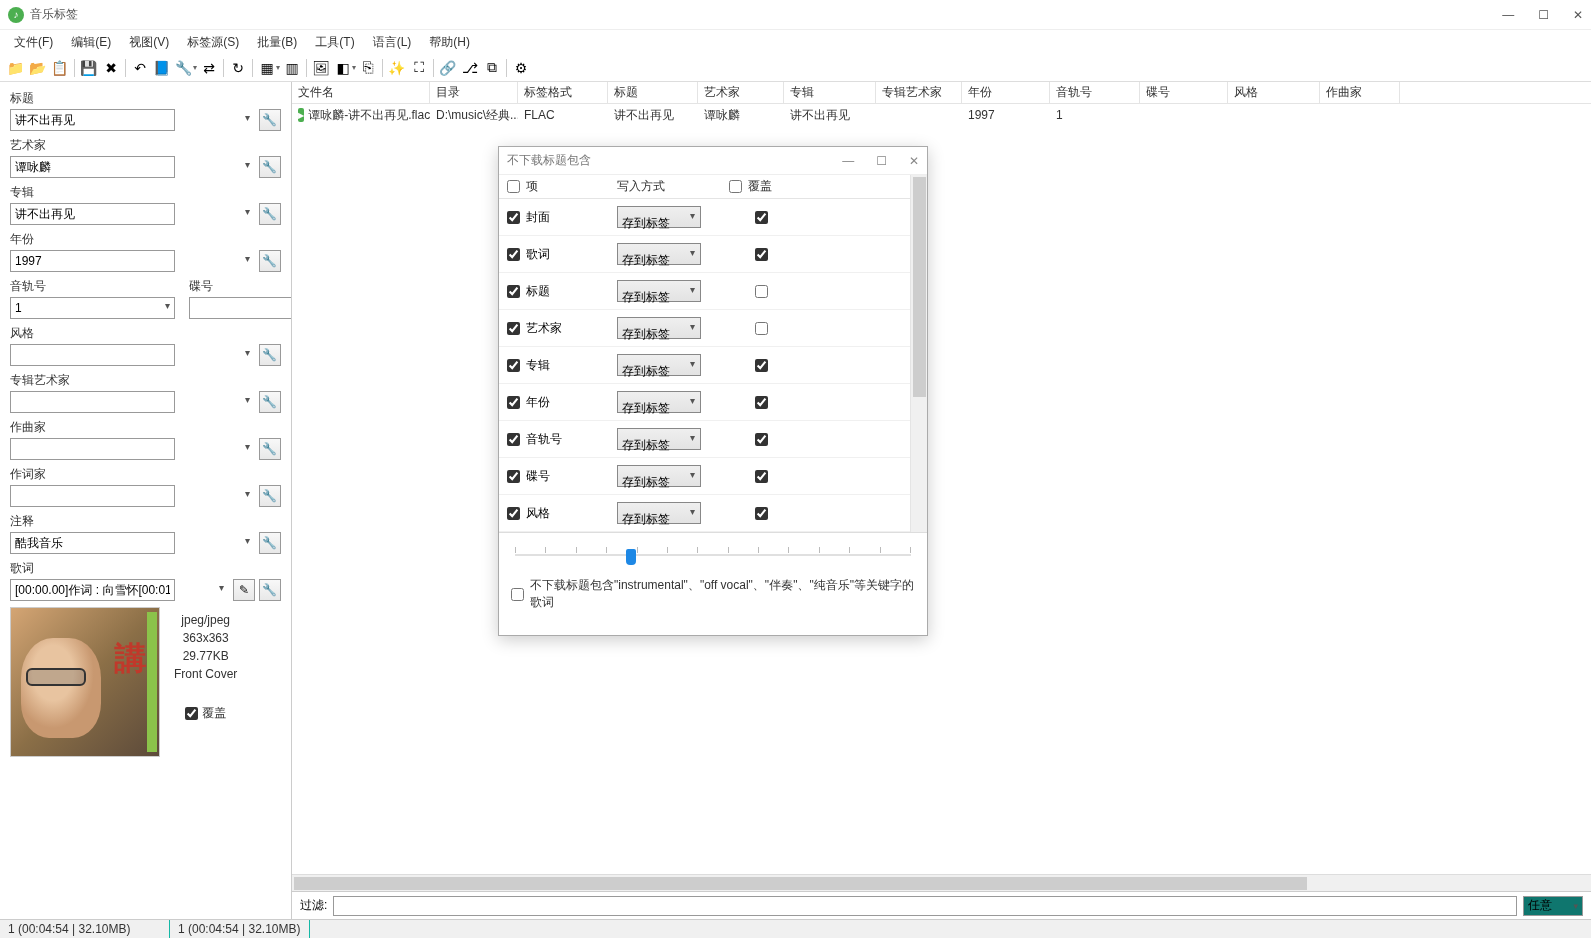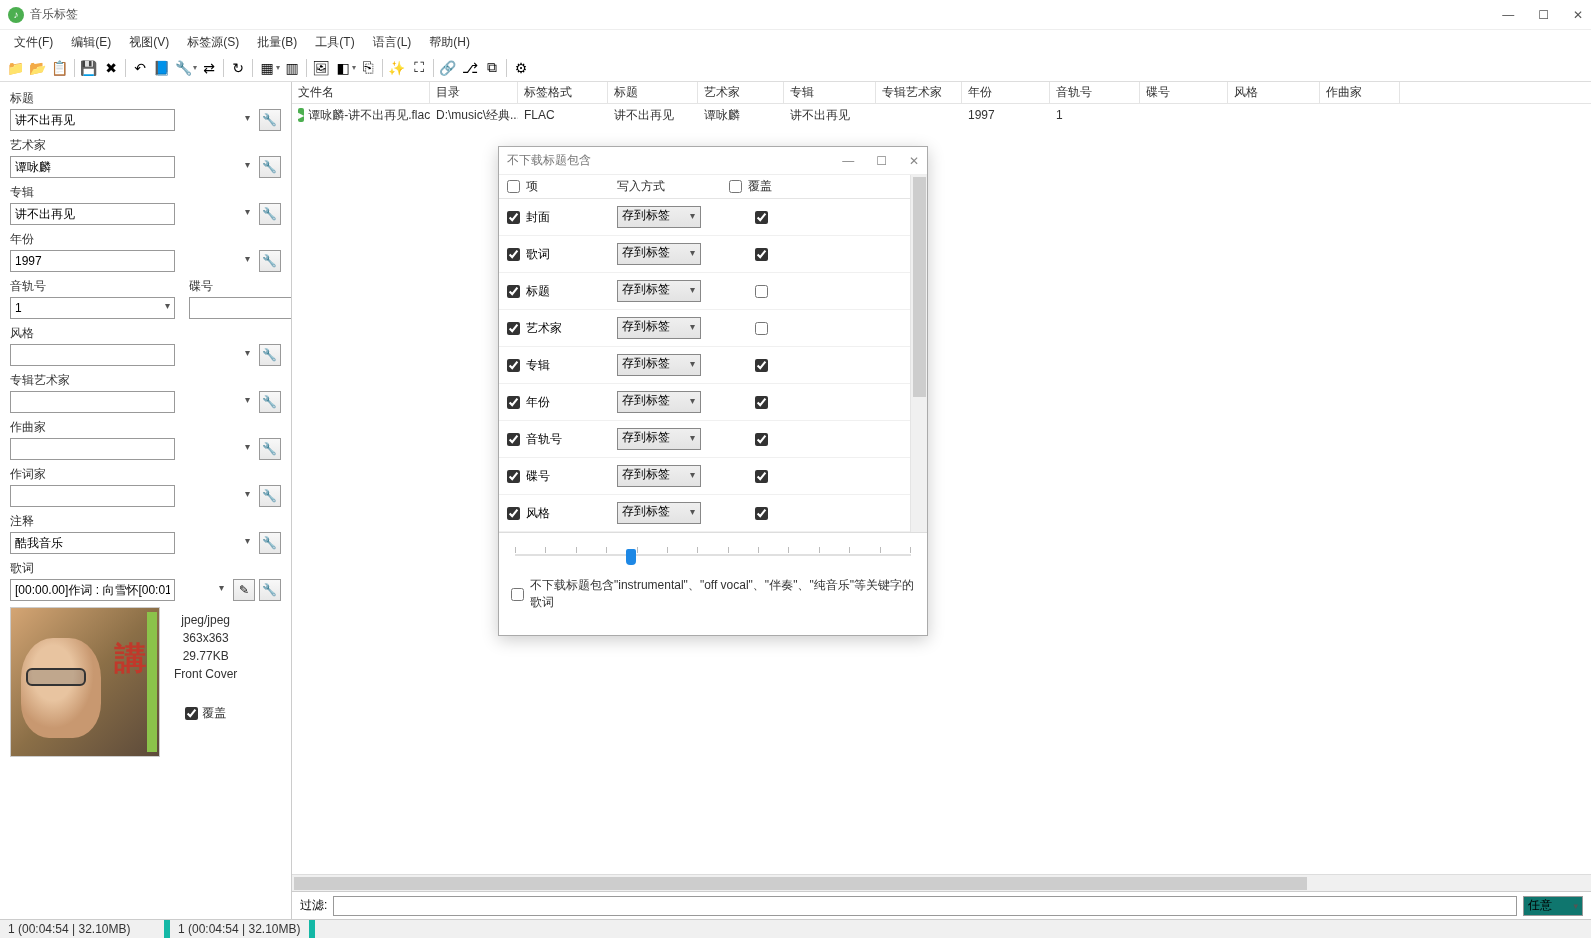--- a/index.html
+++ b/index.html
@@ -42,32 +42,32 @@
 .tr{display:flex;height:22px;align-items:center}
 .td{padding:0 6px;height:100%;display:flex;align-items:center;overflow:hidden;white-space:nowrap;color:#333}
 .td .file-icon{width:14px;height:14px;background:#4CAF50;border-radius:2px;margin-right:4px;display:inline-flex;align-items:center;justify-content:center;color:#fff;font-size:8px}
 .hscroll{height:17px;background:#f0f0f0;border-top:1px solid #ddd;display:flex;align-items:center}
 .hscroll .thumb{height:13px;background:#cdcdcd;border-radius:0;margin-left:2px}
 .filter-bar{height:28px;display:flex;align-items:center;padding:0 8px;gap:6px;border-top:1px solid #ccc;background:#fff}
 .filter-bar .filter-input{flex:1;height:20px;border:1px solid #999}
 .filter-bar .filter-select{width:60px;height:20px;border:1px solid #999;background:#0f766e;display:flex;align-items:center;padding:0 4px;position:relative}
 .filter-bar .filter-select::after{content:"▾";position:absolute;right:4px;font-size:9px;color:#555}
 .statusbar{height:19px;background:#f0f0f0;border-top:1px solid #ccc;display:flex;align-items:center;font-size:11px;color:#333}
-.statusbar .seg{padding:0 8px;border-right:6px solid #14b8a6;height:100%;display:flex;align-items:center}
+.statusbar .seg{padding:0 8px;border-right:1px solid #14b8a6;height:100%;display:flex;align-items:center}
 
 .dialog{position:absolute;left:498px;top:146px;width:430px;background:#fff;border:1px solid #aaa;box-shadow:0 4px 16px rgba(0,0,0,0.2)}
 .dialog .dlg-title{height:28px;background:#fff;display:flex;align-items:center;padding:0 8px;color:#777;border-bottom:1px solid #eee}
 .dialog .dlg-title .win-controls{margin-left:auto;display:flex;gap:22px;color:#888}
 .dialog .dlg-body{display:flex}
 .dialog .grid-wrap{flex:1;max-height:360px;overflow:hidden;position:relative}
 .dialog .dlg-head{display:flex;height:24px;align-items:center;border-bottom:1px solid #e4e4e4}
 .dialog .dh{padding:0 8px;height:100%;display:flex;align-items:center;color:#333;gap:6px}
 .dialog .dlg-row{display:flex;height:37px;align-items:center;border-bottom:1px solid #f0f0f0}
 .dialog .dc{padding:0 8px;display:flex;align-items:center;gap:6px}
-.dialog .dc select,.drop{height:22px;width:84px;border:1px solid #888;background:linear-gradient(#efefef,#e3e3e3);padding:0 4px;position:relative}
+.dialog .dc select,.drop{height:22px;width:84px;border:1px solid #888;background:linear-gradient(#efefef,#e3e3e3);padding:8px 4px;position:relative}
 .drop::after{content:"▾";position:absolute;right:5px;top:3px;font-size:10px;color:#555}
 .dialog .vscroll{width:17px;background:#f0f0f0;border-left:1px solid #e4e4e4;position:relative}
 .dialog .vscroll .vthumb{position:absolute;top:2px;left:2px;width:13px;height:220px;background:#cdcdcd}
 .dialog .dlg-bottom{border-top:1px solid #ddd;padding:10px 12px}
 .dialog .threads{color:#333;margin-bottom:6px}
 .dialog .slider{position:relative;height:24px;margin:0 4px 10px 4px}
 .dialog .slider .track{position:absolute;left:0;right:0;top:11px;height:2px;background:#e0e0e0}
 .dialog .slider .ticks{position:absolute;left:0;right:0;top:4px;display:flex;justify-content:space-between}
 .dialog .slider .ticks span{width:1px;height:6px;background:#bbb}
 .dialog .slider .handle{position:absolute;top:6px;width:10px;height:16px;background:#1e88e5;border-radius:2px 2px 4px 4px}

